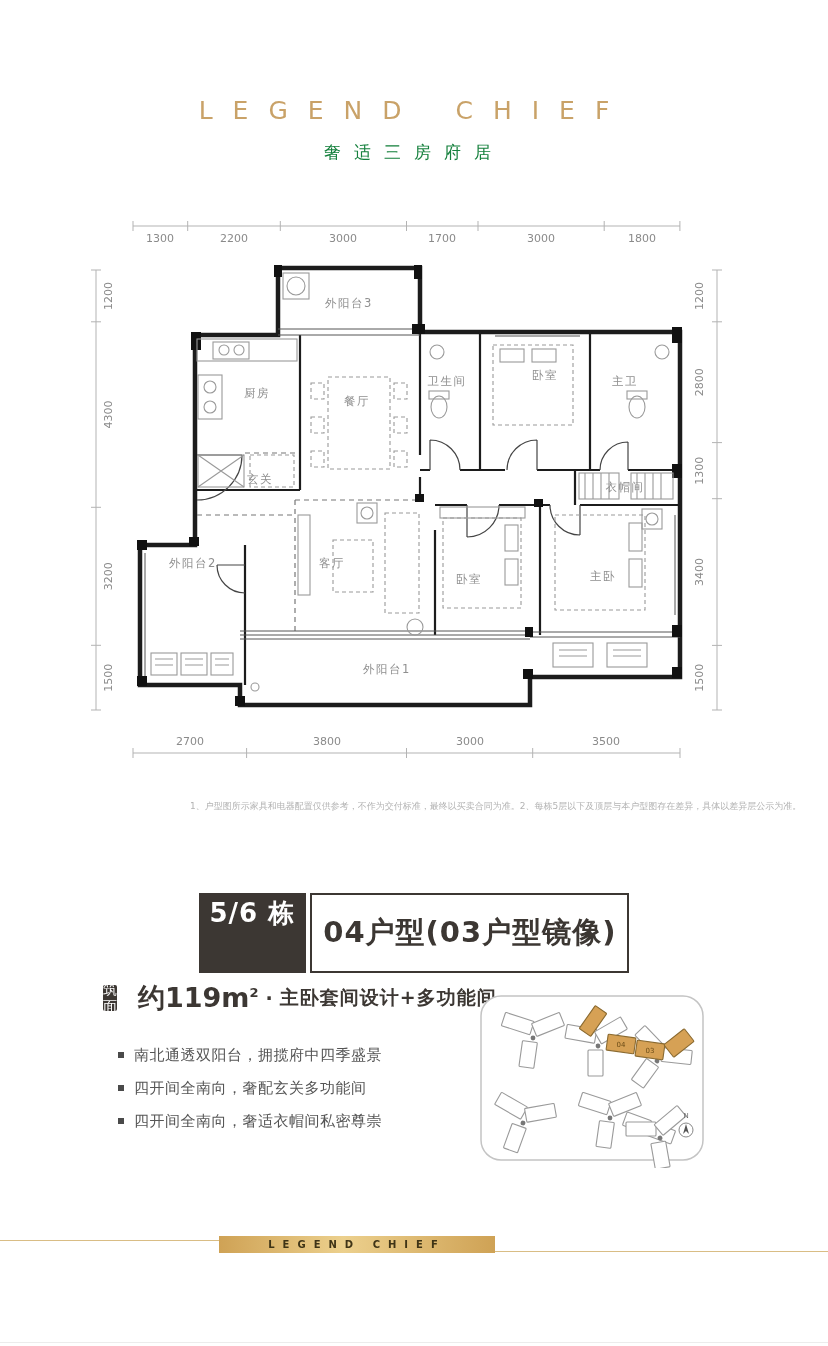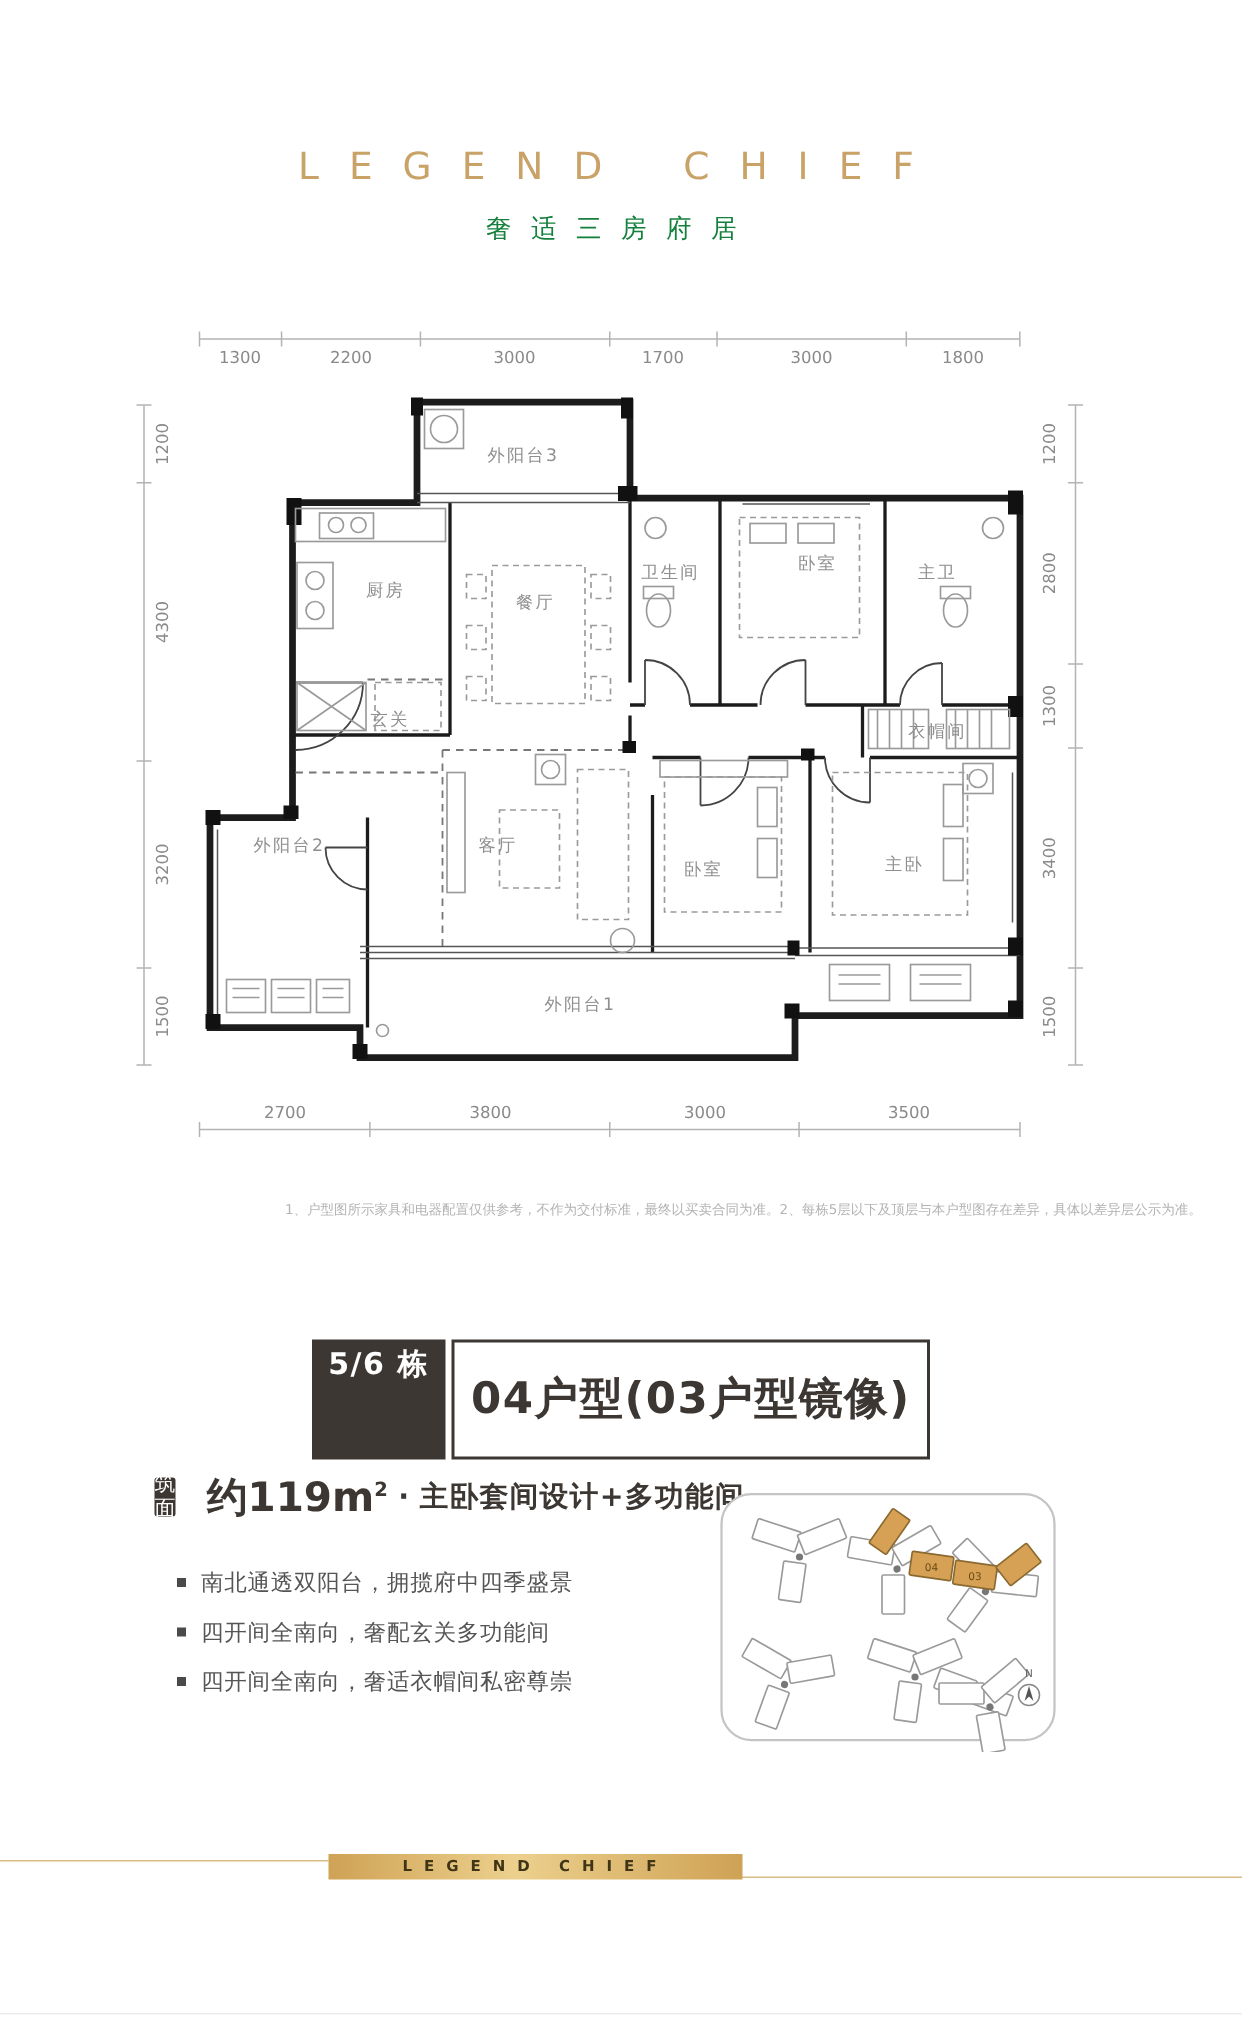--- a/index.html
+++ b/index.html
@@ -20,21 +20,21 @@
   .wall-dash{fill:none;stroke:#777;stroke-width:1.2;stroke-dasharray:5 4;}
   .win{stroke:#555;stroke-width:1;}
   .col{fill:#111;}
   .furn{fill:none;stroke:#9a9a9a;stroke-width:1.1;}
   .furnd{fill:none;stroke:#9a9a9a;stroke-width:1.1;stroke-dasharray:4 3;}
   .door{fill:none;stroke:#444;stroke-width:1.2;}
   
   .disclaimer{position:absolute;left:190px;top:800px;font-size:9px;color:#b3b3b3;}
   
   .banner{position:absolute;top:893px;left:0;width:100%;display:flex;justify-content:center;align-items:stretch;}
-  .b-dark{background:#3c3733;color:#fff;font-size:20px;font-weight:bold;padding:3px 11px;letter-spacing:1px;}
+  .b-dark{background:#3c3733;color:#fff;font-size:26px;font-weight:bold;padding:3px 11px;letter-spacing:1px;}
   .b-outline{border:2.5px solid #3c3733;color:#3c3733;background:#fff;font-size:29px;font-weight:bold;
              padding:18px 11px;margin-left:4px;letter-spacing:1px;}
   
   .summary{position:absolute;left:103px;top:980px;display:flex;align-items:center;color:#3c3733;}
   .tag{display:flex;flex-direction:column;justify-content:center;align-items:center;background:#3c3733;
        color:#fff;font-size:14px;line-height:1.25;width:14px;height:26px;border-radius:2px;margin-right:21px;}
   .area{font-size:27px;font-weight:bold;}
   .area sup{font-size:13px;font-weight:bold;}
   .sep{font-size:19px;font-weight:bold;margin:0 7px;color:#3c3733;}
   .desc{font-size:19px;font-weight:bold;letter-spacing:1px;}

